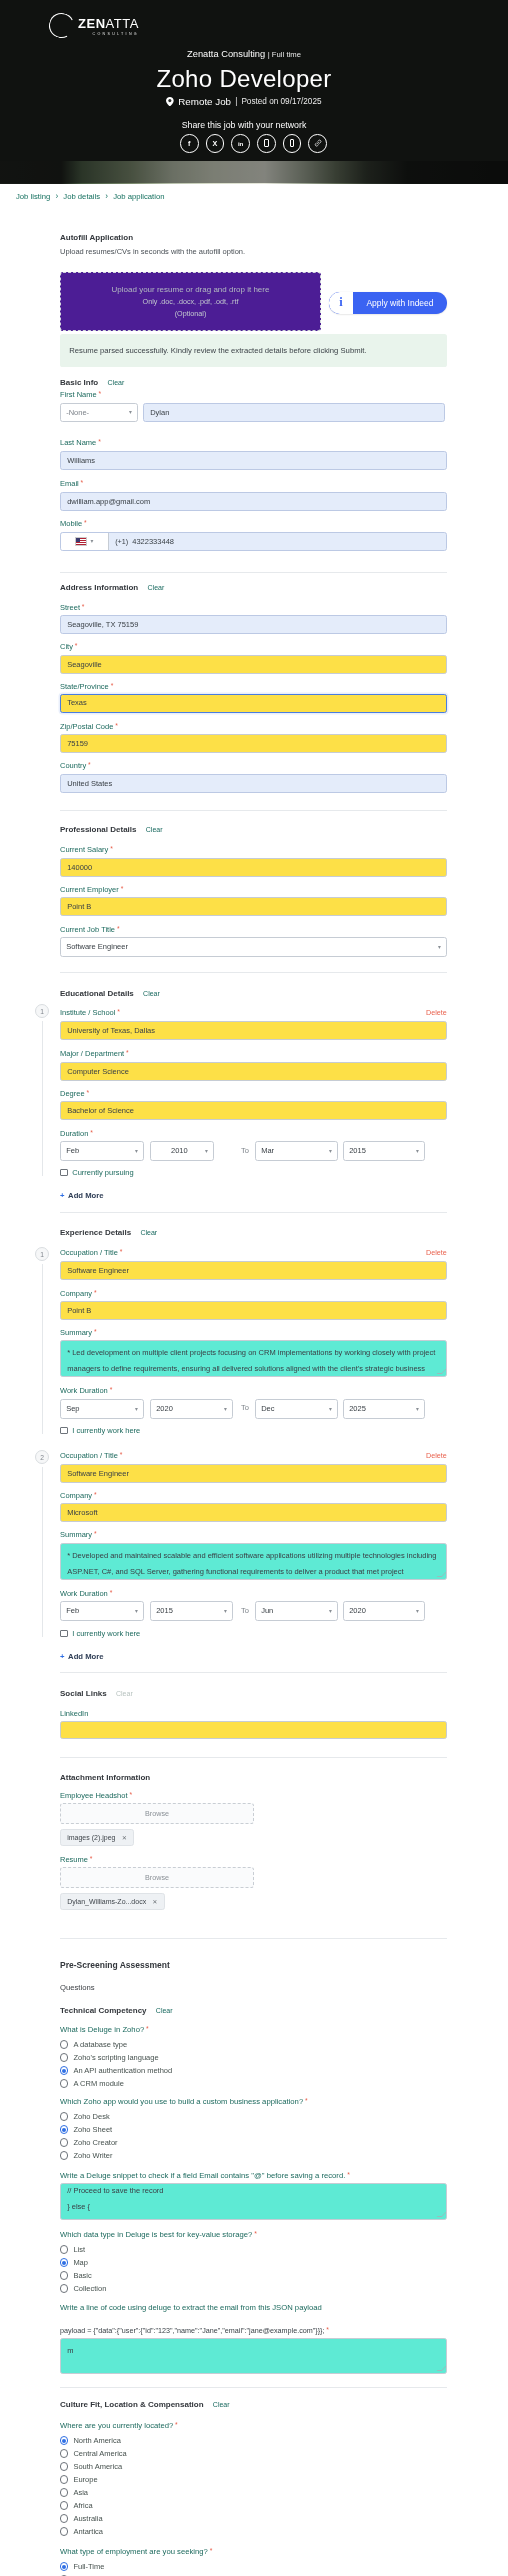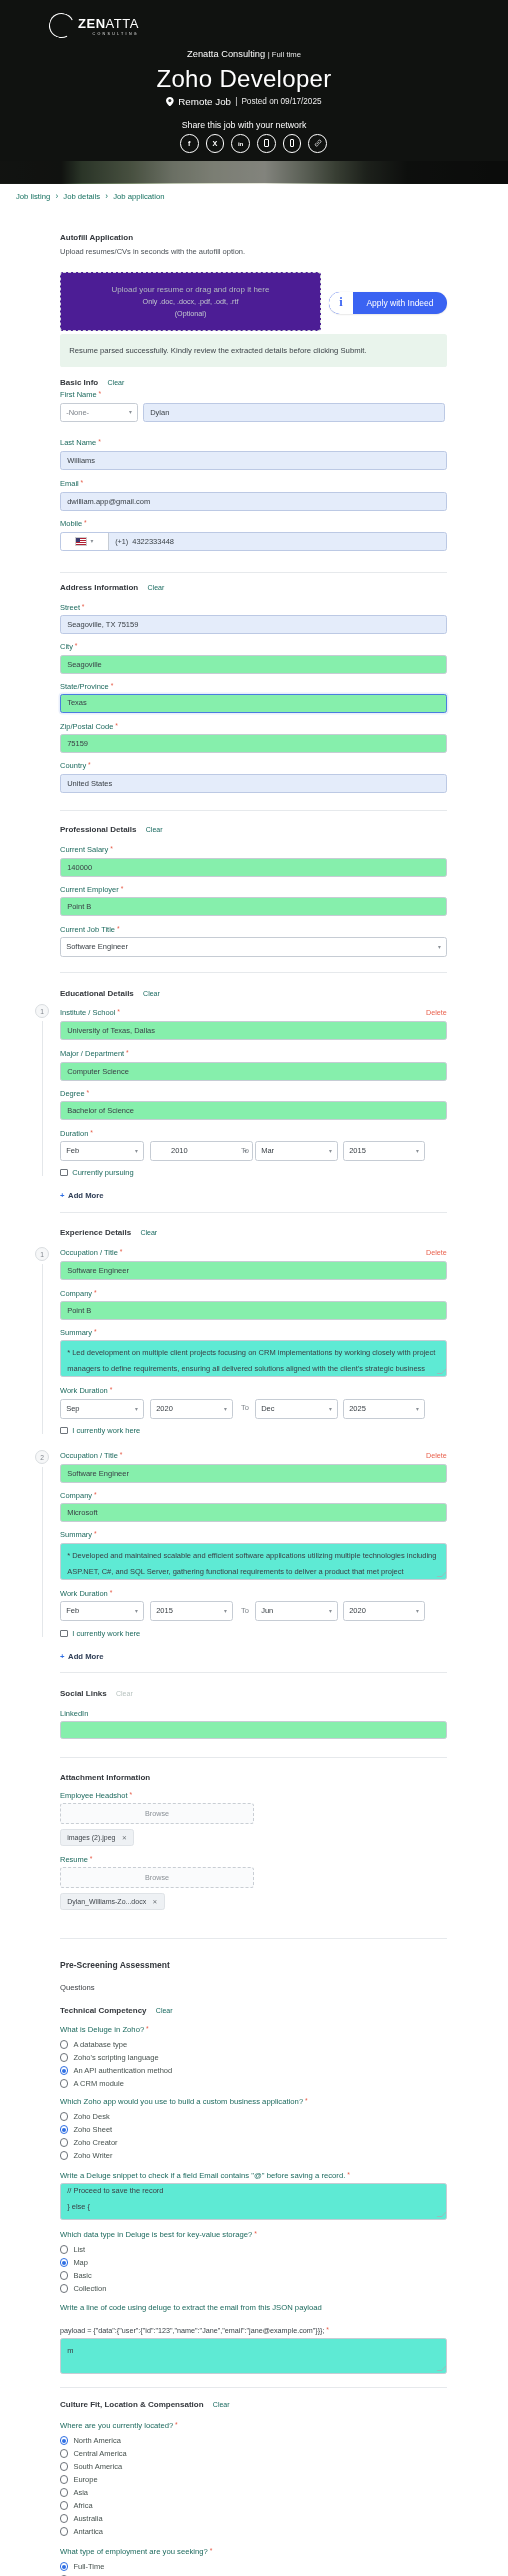--- a/index.html
+++ b/index.html
@@ -38,21 +38,21 @@
   .crumbs{left:16px;top:192px;display:flex;gap:5.2px;align-items:center;font-size:7.7px;color:#15705f;}
   .crumbs .sep{font-size:8.2px;}
   
   .h1{font-size:8px;font-weight:700;color:#33373c;}
   .big{font-size:8.5px;}
   .clear{font-size:7px;color:#17685e;cursor:pointer;}
   .clear.gray{color:#b7c2bf;}
   .shead{display:flex;gap:9.3px;align-items:baseline;left:60px;}
   .lab{left:60px;font-size:7.5px;color:#1d6a5e;}
   .req::after{content:" *";color:#e8604c;font-size:6.7px;vertical-align:1px;}
-  .inp{left:60px;width:387px;height:18.5px;border:0.5px solid #c6ccd4;border-radius:2.6px;background:#86efac;font-size:7.5px;color:#3a4046;line-height:17.5px;padding:0 6.2px;white-space:nowrap;overflow:hidden;}
+  .inp{left:60px;width:387px;height:18.5px;border:0.5px solid #c6ccd4;border-radius:2.6px;background:#fde047;font-size:7.5px;color:#3a4046;line-height:17.5px;padding:0 6.2px;white-space:nowrap;overflow:hidden;}
   .inp.blue{background:#e4ecfa;border-color:#bcc9e4;}
   .inp.focus{border:1px solid #4a7de0;line-height:16.5px;box-shadow:0 0 0 1.5px rgba(74,125,224,.12);}
   .tarea{left:60px;width:387px;border:0.5px solid #c6ccd4;border-radius:2.6px;background:#5eead4;font-size:7.5px;color:#3a4046;line-height:16px;padding:4.1px 6.2px;white-space:pre-wrap;overflow:hidden;}
   .rsz{position:absolute;right:1.5px;bottom:1.5px;width:5.2px;height:5.2px;border-right:1px solid #aab0b6;border-bottom:1px solid #aab0b6;transform:skew(-45deg) rotate(0deg);opacity:.8;}
   .sel{border:0.5px solid #c6ccd4;border-radius:2.6px;background:#fff;font-size:7.5px;color:#3a4046;display:flex;align-items:center;justify-content:space-between;padding:0 5.2px;height:19.6px;}
   .chev{color:#8a9096;font-size:5.7px;}
   .hr{left:60px;width:387px;height:0.5px;background:#e6e9ec;}
   .numc{left:35px;width:14.4px;height:14.4px;border:0.5px solid #d9dde0;background:#f6f7f8;border-radius:50%;color:#7e848b;text-align:center;line-height:14px;font-size:6.7px;}
   .vline{left:42px;width:0.5px;background:#e4e7ea;}
   .del{left:426px;color:#e8604c;font-size:7.2px;}
@@ -239,21 +239,21 @@
   <div class="ab inp" style="top:1021px;">University of Texas, Dallas</div>
   <div class="ab lab req" style="top:1049px;">Major / Department</div>
   <div class="ab inp" style="top:1062px;">Computer Science</div>
   <div class="ab lab req" style="top:1089px;">Degree</div>
   <div class="ab inp" style="top:1101px;">Bachelor of Science</div>
   <div class="ab lab req" style="top:1129px;">Duration</div>
   <div class="ab sel" style="left:60px;top:1141px;width:84px;">
       <span>Feb</span>
       <span class="chev">▾</span>
     </div>
-  <div class="ab sel" style="left:150px;top:1141px;width:103px;padding-left:20px;">
+  <div class="ab sel" style="left:150px;top:1141px;width:64px;padding-left:20px;">
       <span>2010</span>
       <span class="chev">▾</span>
     </div>
   <div class="ab" style="left:241px;top:1146px;font-size:7.5px;color:#7d838a;">To</div>
   <div class="ab sel" style="left:255px;top:1141px;width:83px;">
       <span>Mar</span>
       <span class="chev">▾</span>
     </div>
   <div class="ab sel" style="left:343px;top:1141px;width:82px;">
       <span>2015</span>

